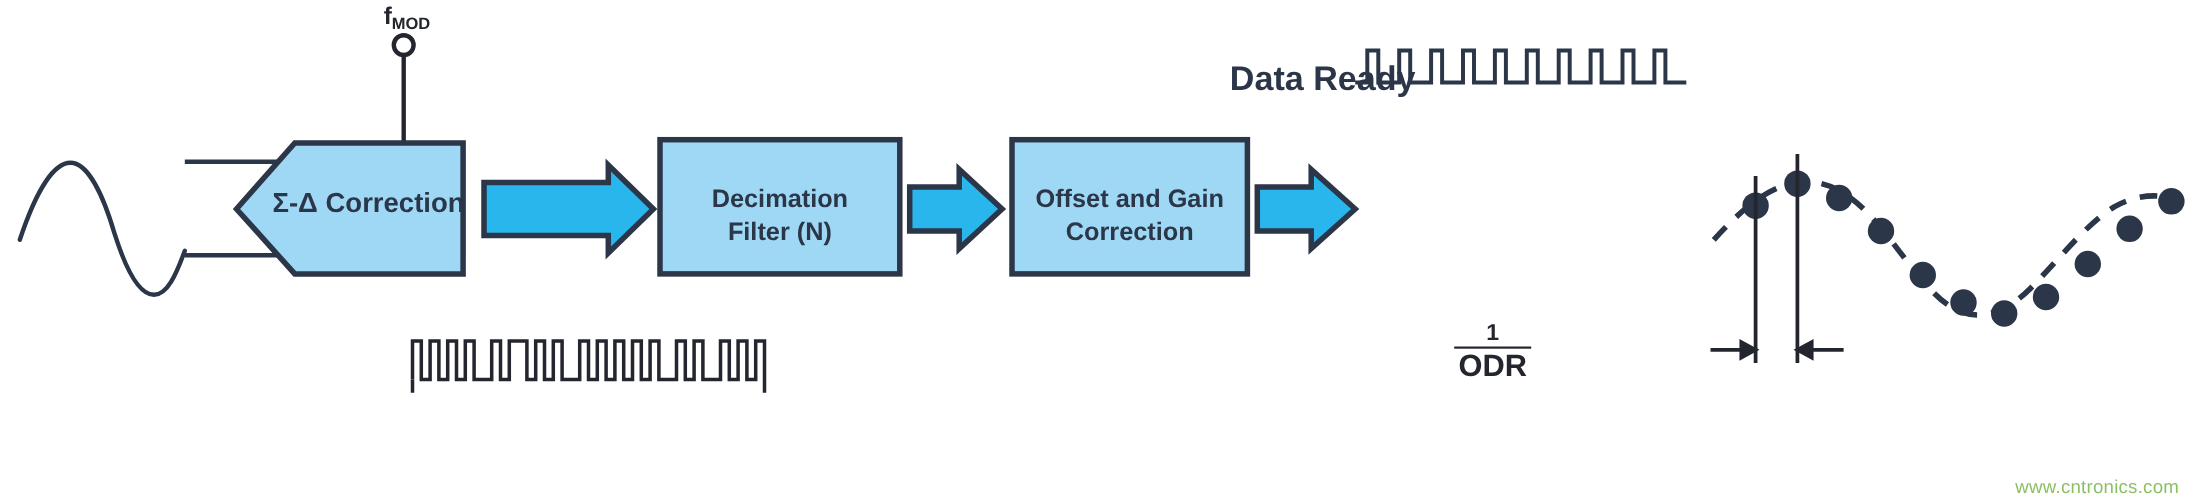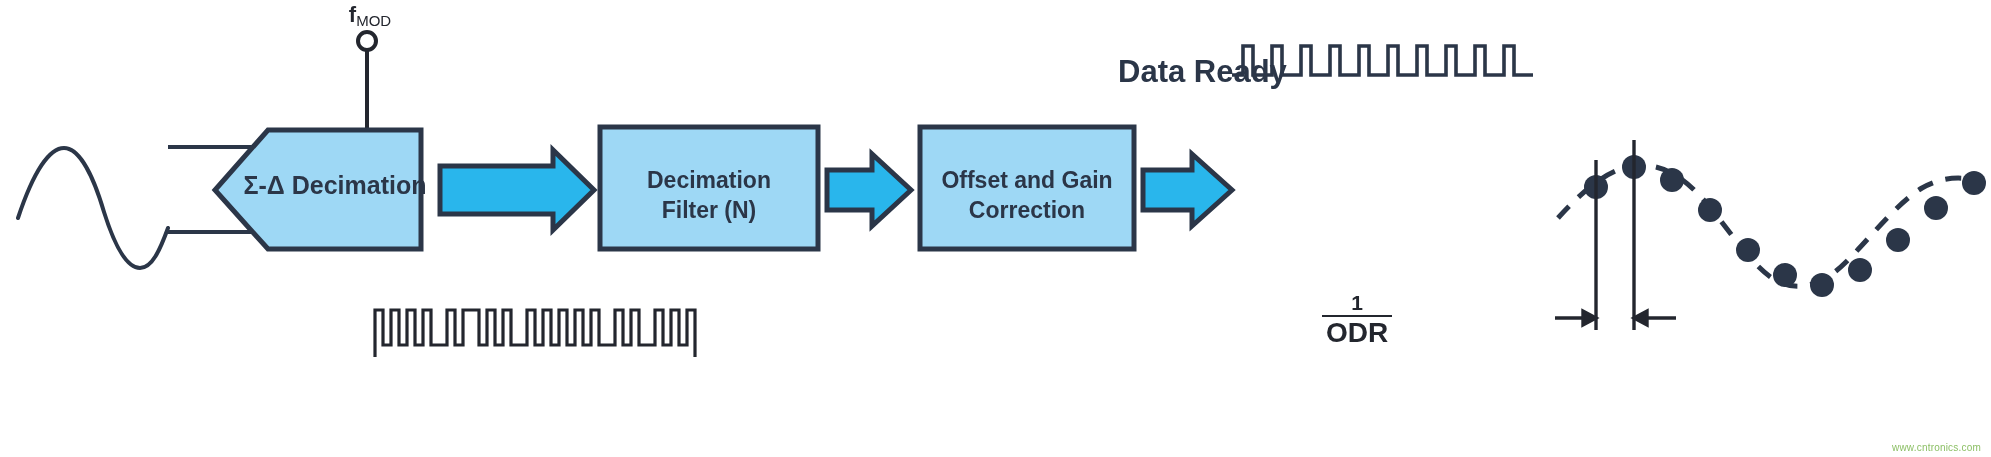--- a/index.html
+++ b/index.html
@@ -56,21 +56,21 @@
     left: 320px;
     top: 2px;
     width: 100px;
     text-align: center;
     font-size: 22px;
     font-weight: bold;
     color: #23262e;
   }
   .lbl-fmod sub {
     font-size: 15px;
-    font-weight: normal;
+    font-weight: bold;
     vertical-align: baseline;
     position: relative;
     top: 4px;
     text-align: center;
   }
   .lbl-dataready {
     position: absolute;
     left: 1118px;
     top: 54px;
     font-size: 31px;
@@ -99,21 +99,21 @@
     margin: 1px 0 1px 0;
   }
   .odr-frac .den {
     display: block;
     font-size: 28px;
   }
   .watermark {
     position: absolute;
     right: 10px;
     bottom: 4px;
-    font-size: 10px;
+    font-size: 17px;
     color: #8bbf64;
     letter-spacing: 0.2px;
     margin-left: 36px;
   }
 </style>
 </head>
 <body>
 
 <div id="canvas">
 
@@ -200,21 +200,21 @@
       <line x1="1676" y1="318" x2="1638" y2="318"></line>
       <polygon points="1634,318 1647,311 1647,325"></polygon>
     </g>
 
   </svg>
 
   <div class="lbl-fmod">
     <span>f</span><sub>MOD</sub>
   </div>
 
-  <div class="blk-label lbl-mod">Σ-Δ Decimation</div>
+  <div class="blk-label lbl-mod">Σ-Δ Correction</div>
 
   <div class="blk-label lbl-dec">Decimation
 Filter (N)</div>
 
   <div class="blk-label lbl-ofs">Offset and Gain
 Correction</div>
 
   <div class="lbl-dataready">Data Ready</div>
 
   <div class="odr-frac">

